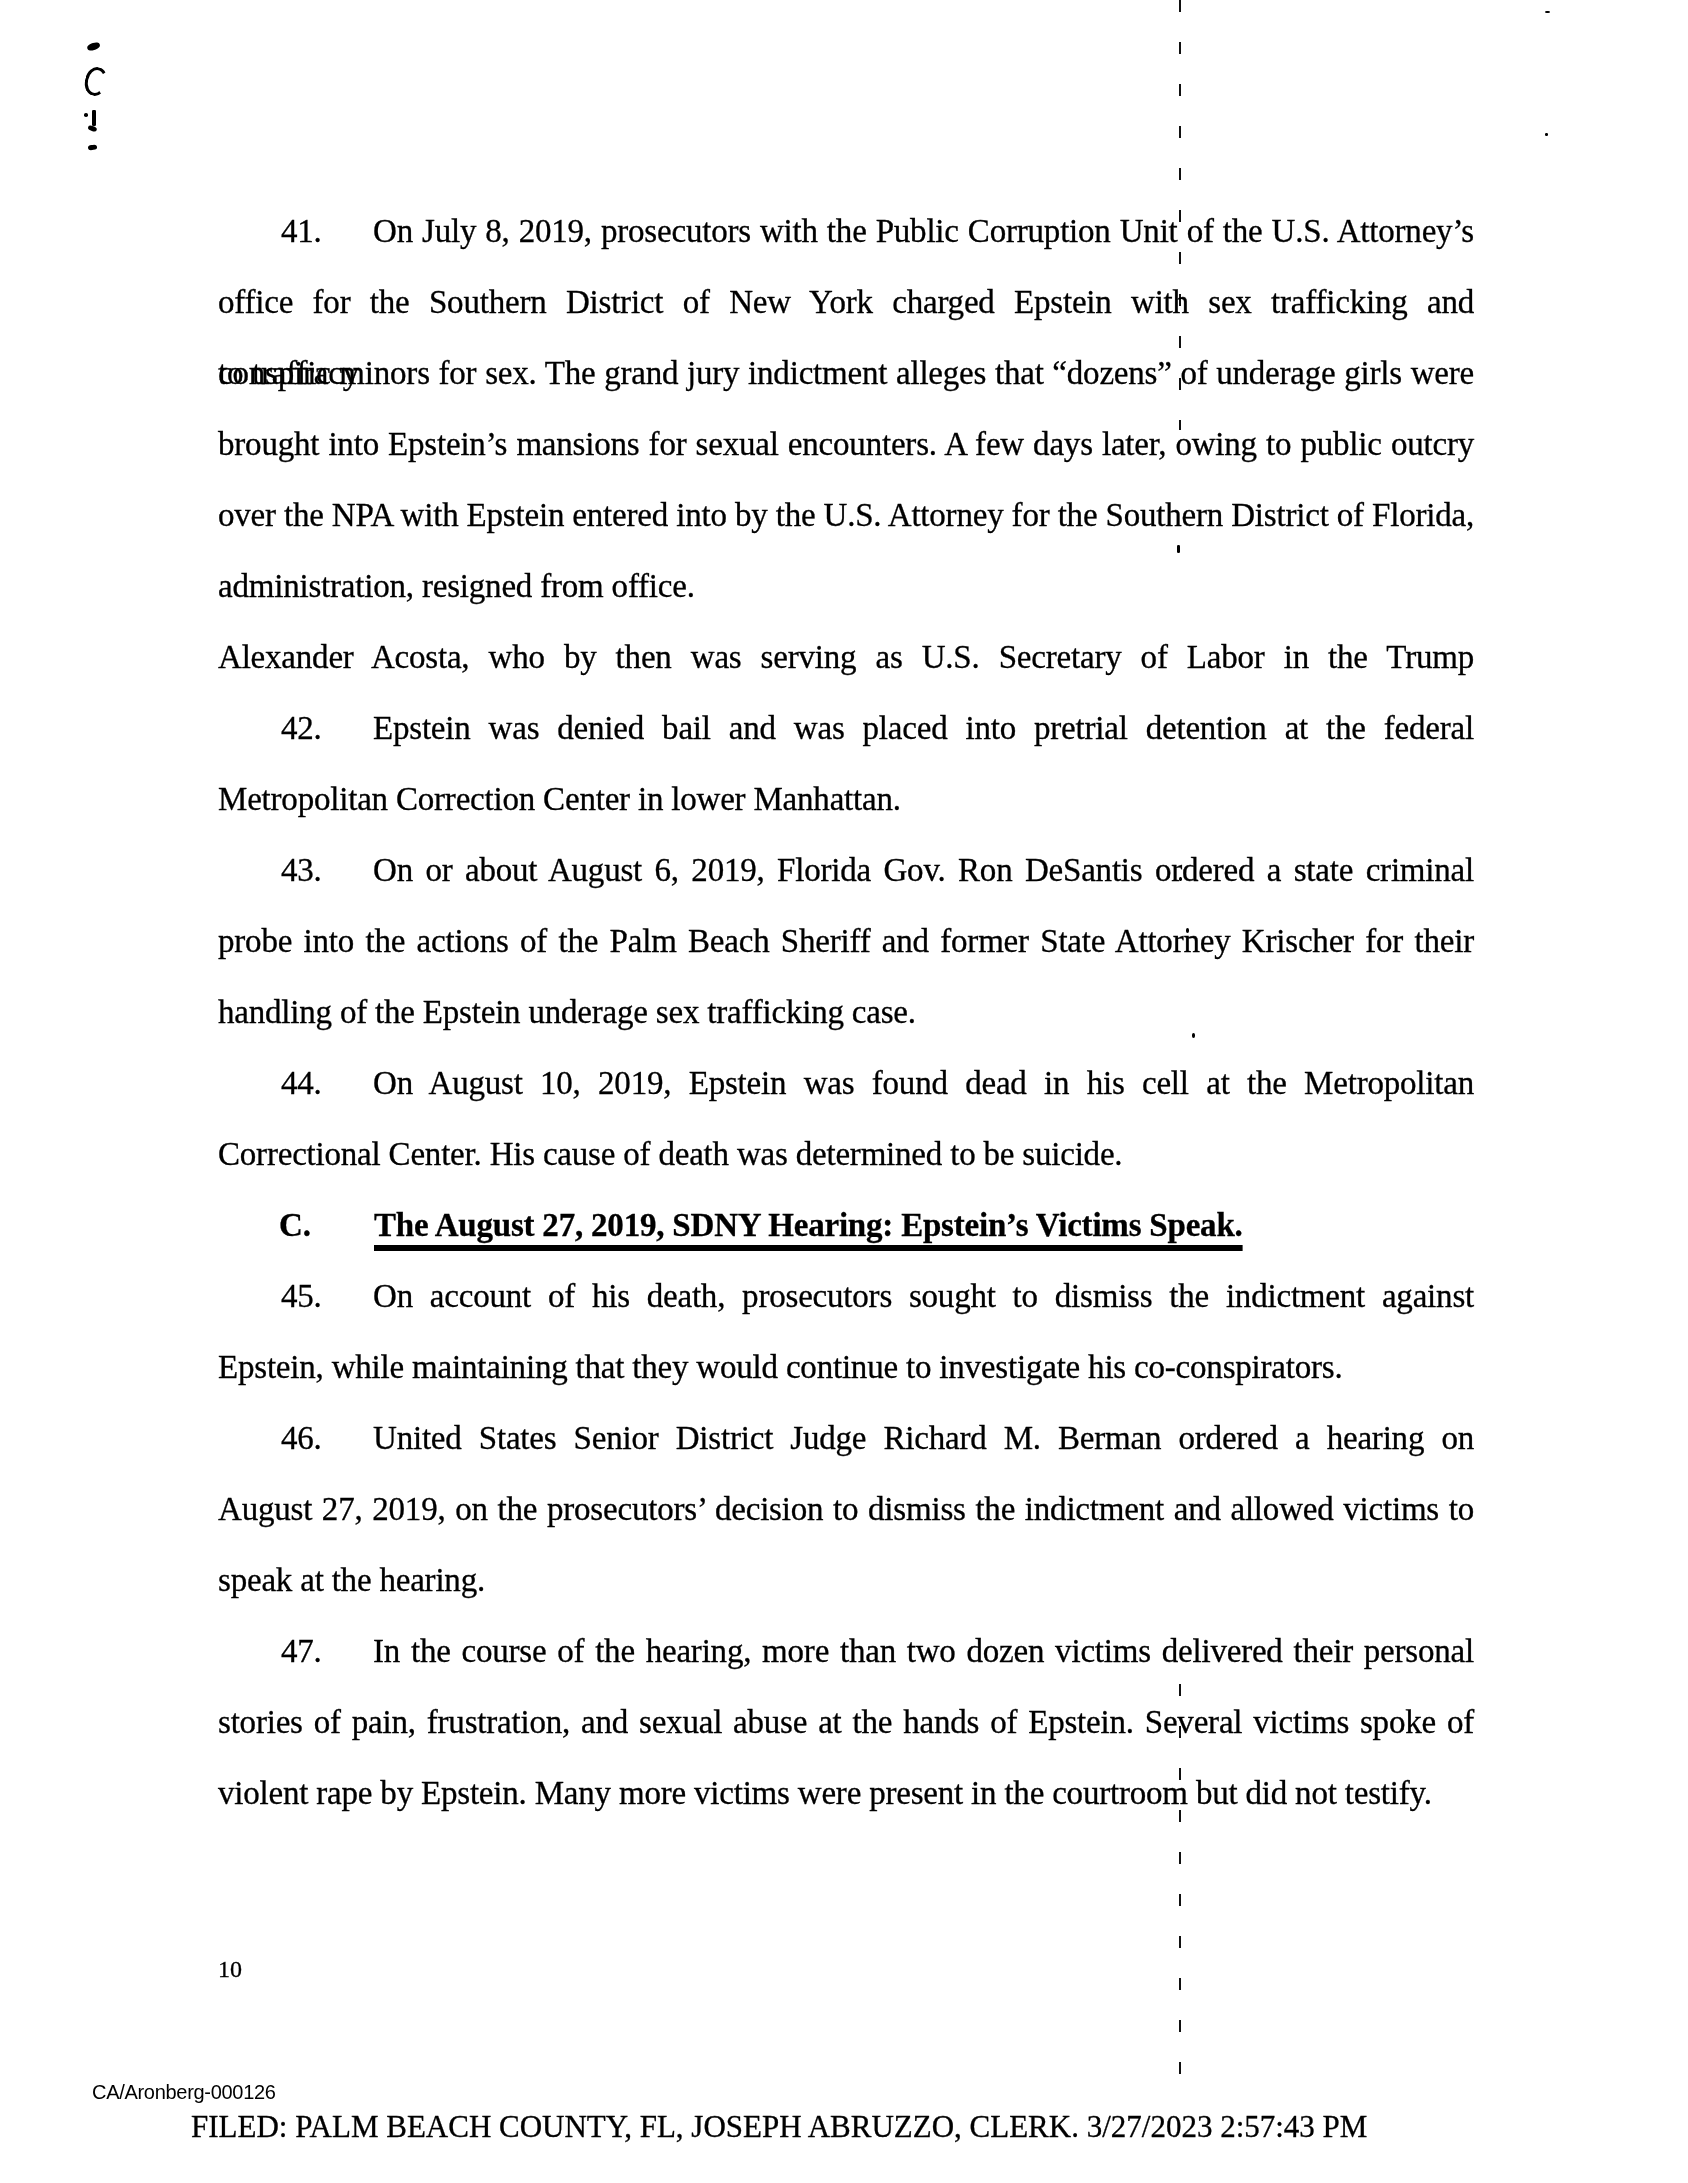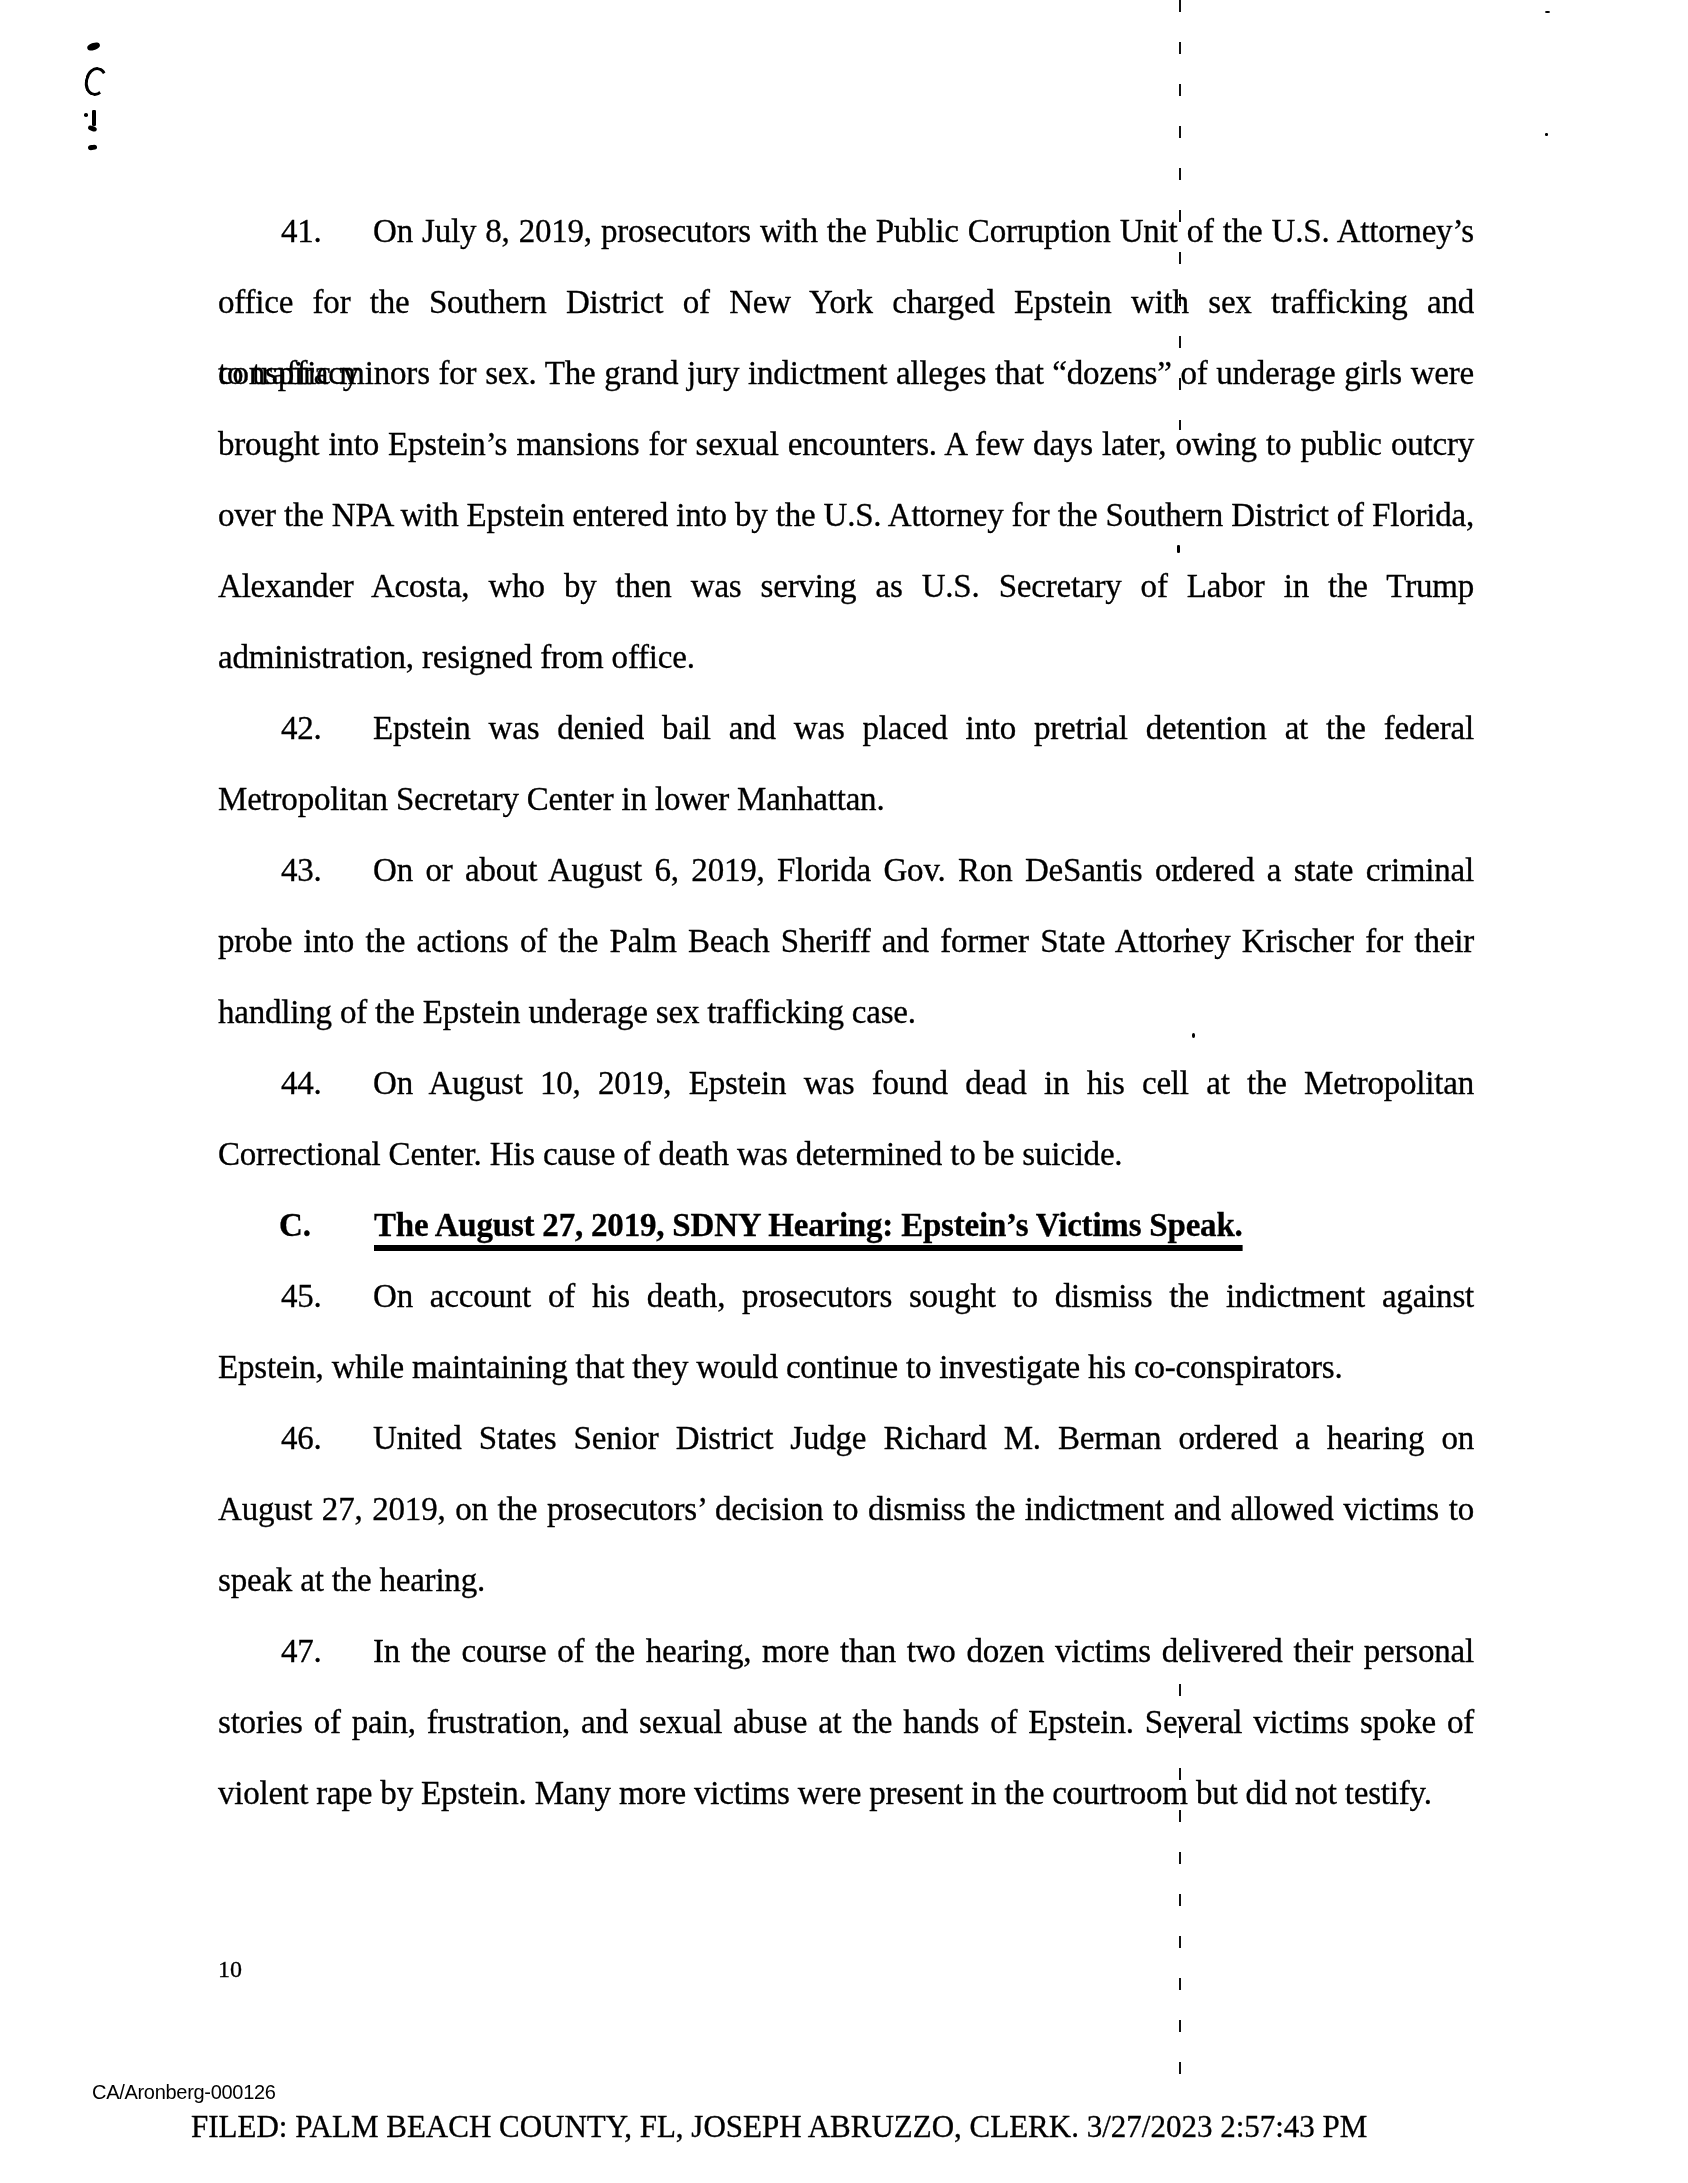--- a/index.html
+++ b/index.html
@@ -90,24 +90,24 @@
   <div class="speck dotD"></div>
   <div class="speck dotE"></div>
   <div class="speck dotF"></div>
 
   <div class="doc-body">
       <div class="bline"><span class="pnum">41.</span>On July 8, 2019, prosecutors with the Public Corruption Unit of the U.S. Attorney’s</div>
       <div class="bline">office for the Southern District of New York charged Epstein with sex trafficking and conspiracy</div>
       <div class="bline">to traffic minors for sex. The grand jury indictment alleges that “dozens” of underage girls were</div>
       <div class="bline">brought into Epstein’s mansions for sexual encounters. A few days later, owing to public outcry</div>
       <div class="bline">over the NPA with Epstein entered into by the U.S. Attorney for the Southern District of Florida,</div>
+      <div class="bline last">administration, resigned from office.</div>
       <div class="bline">Alexander Acosta, who by then was serving as U.S. Secretary of Labor in the Trump</div>
-      <div class="bline last">administration, resigned from office.</div>
       <div class="bline"><span class="pnum">42.</span>Epstein was denied bail and was placed into pretrial detention at the federal</div>
-      <div class="bline last">Metropolitan Secretary Center in lower Manhattan.</div>
+      <div class="bline last">Metropolitan Correction Center in lower Manhattan.</div>
       <div class="bline"><span class="pnum">43.</span>On or about August 6, 2019, Florida Gov. Ron DeSantis ordered a state criminal</div>
       <div class="bline">probe into the actions of the Palm Beach Sheriff and former State Attorney Krischer for their</div>
       <div class="bline last">handling of the Epstein underage sex trafficking case.</div>
       <div class="bline"><span class="pnum">44.</span>On August 10, 2019, Epstein was found dead in his cell at the Metropolitan</div>
       <div class="bline last">Correctional Center. His cause of death was determined to be suicide.</div>
       <div class="heading"><span class="hletter">C.</span><span class="htext">The August 27, 2019, SDNY Hearing: Epstein’s Victims Speak.</span></div>
       <div class="bline"><span class="pnum">45.</span>On account of his death, prosecutors sought to dismiss the indictment against</div>
       <div class="bline last">Epstein, while maintaining that they would continue to investigate his co-conspirators.</div>
       <div class="bline"><span class="pnum">46.</span>United States Senior District Judge Richard M. Berman ordered a hearing on</div>
       <div class="bline">August 27, 2019, on the prosecutors’ decision to dismiss the indictment and allowed victims to</div>

